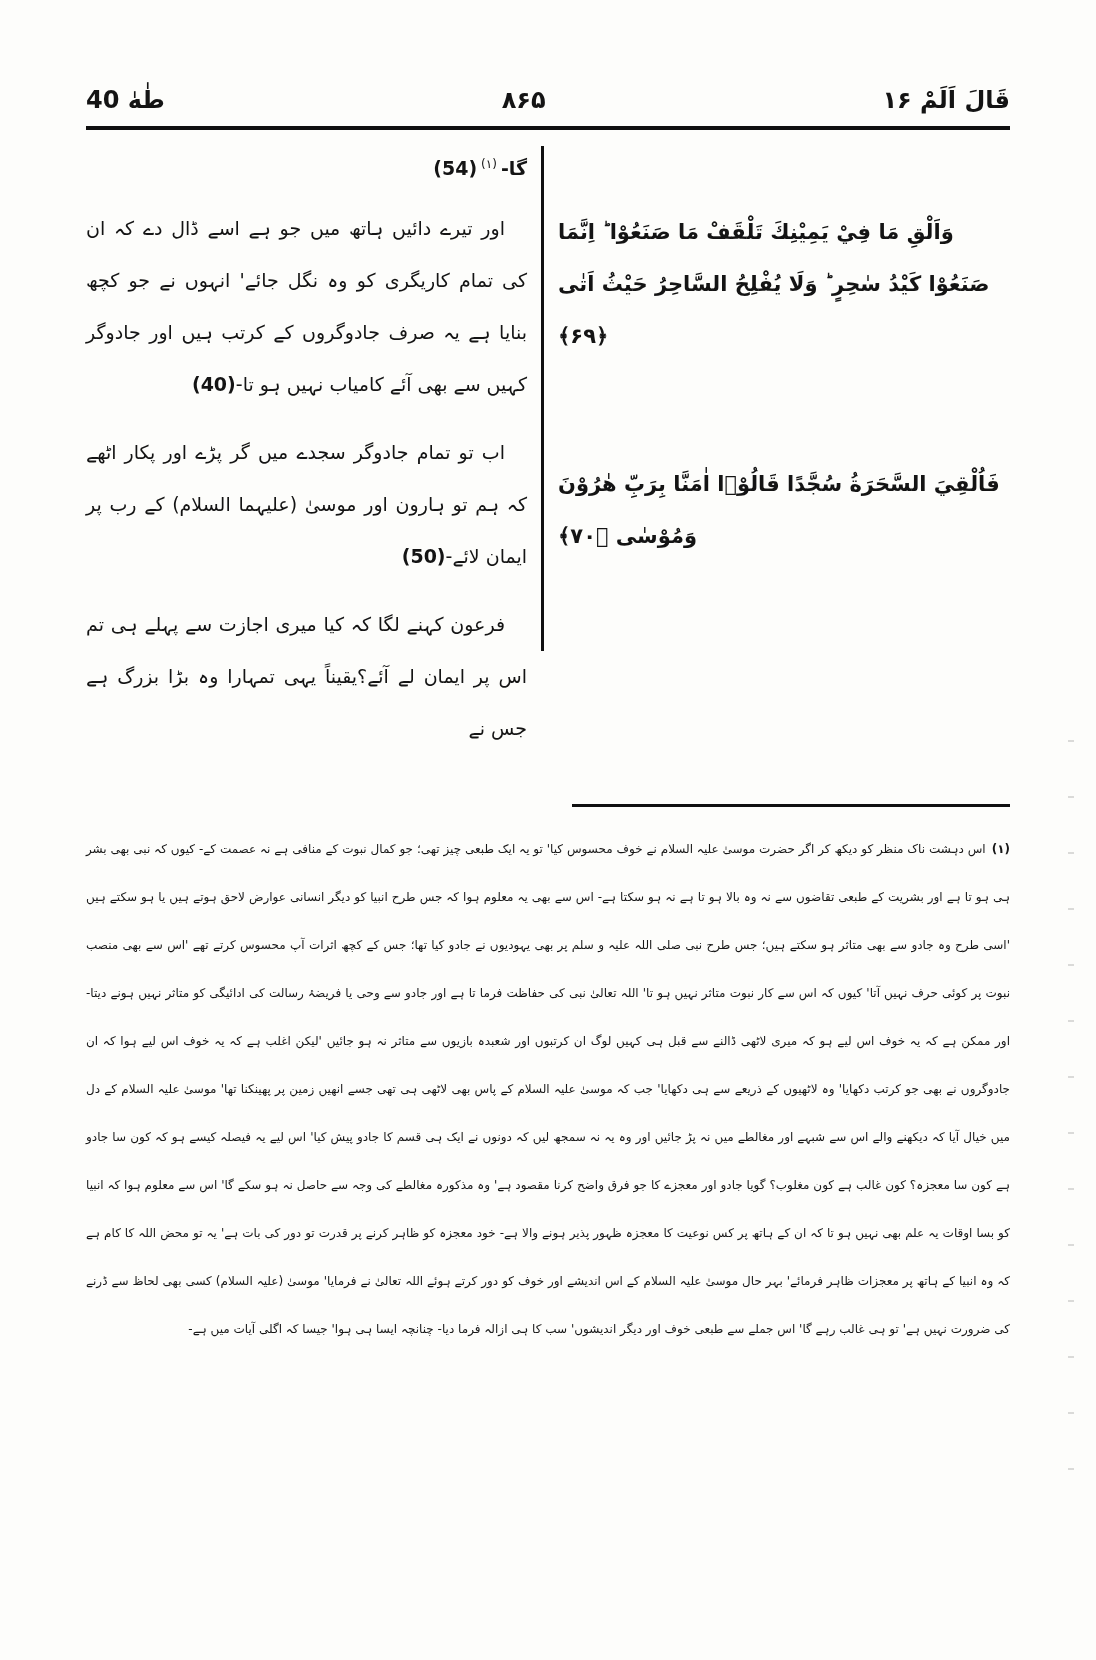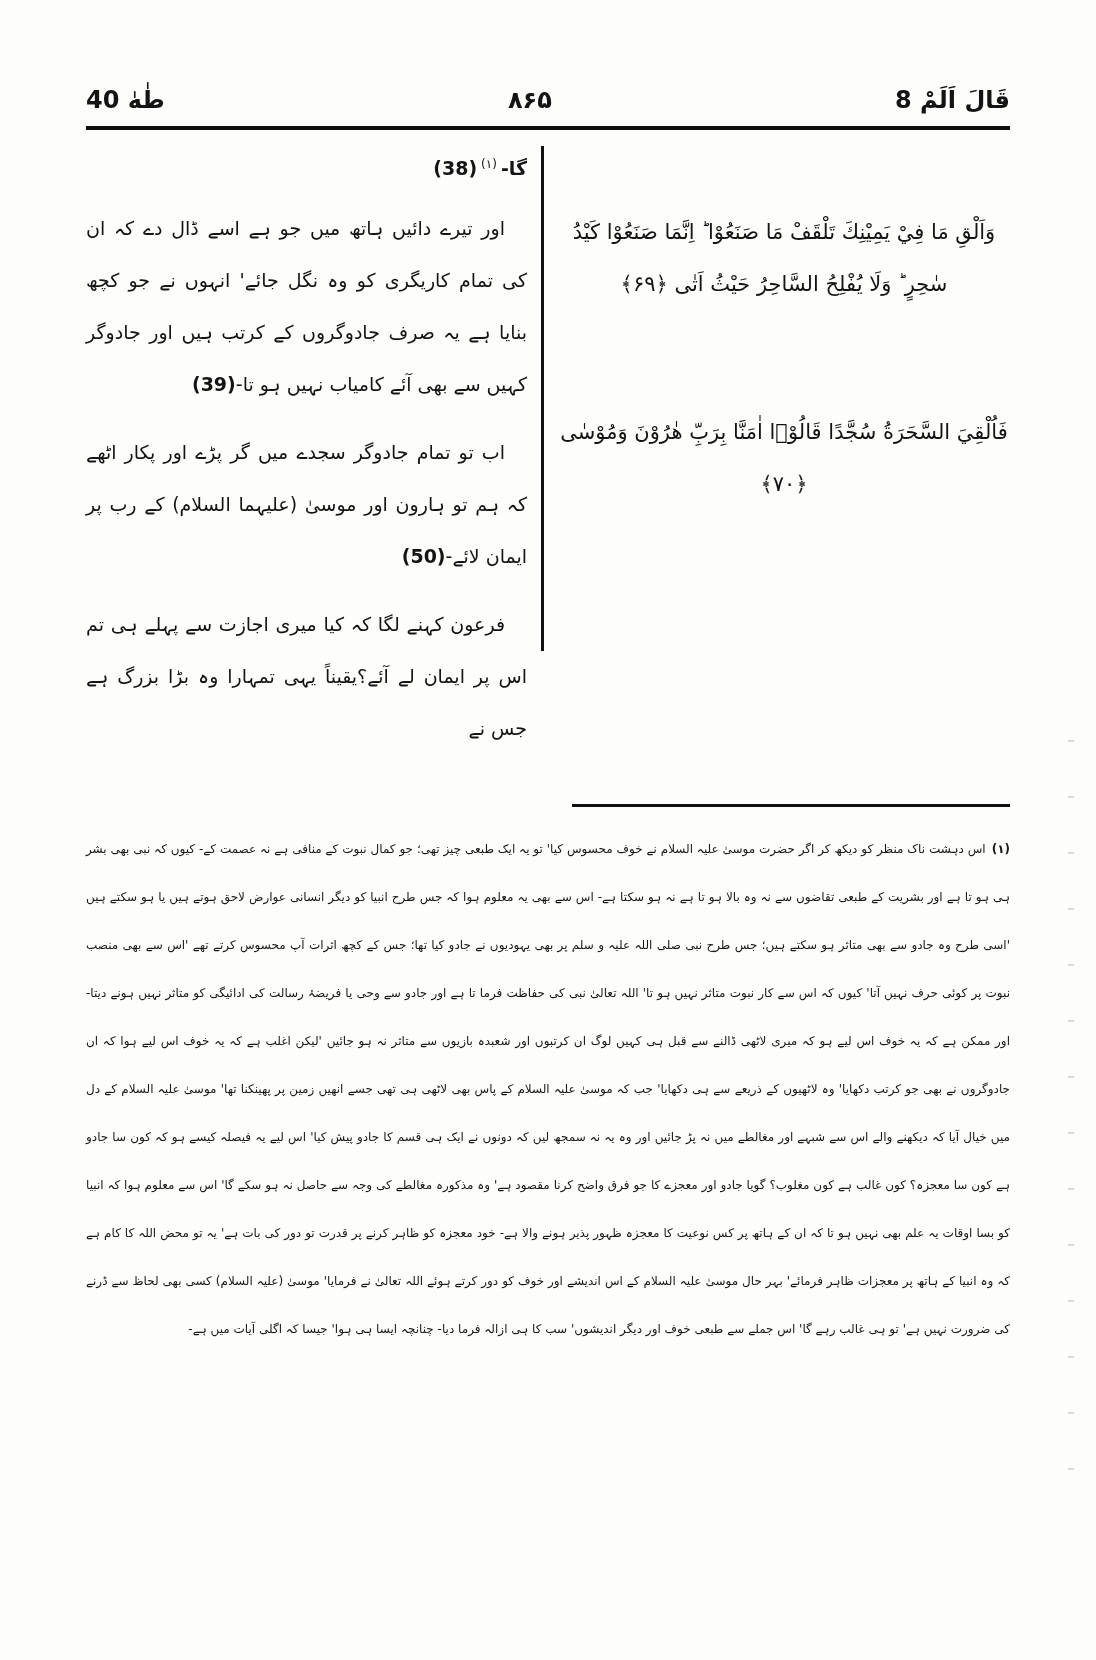--- a/index.html
+++ b/index.html
@@ -35,23 +35,23 @@
   .columns {
     display:flex;
     margin-top:14px;
     min-height:525px;
     align-items:stretch;
   }
   .quran-col {
     width:452px;
     padding-top:62px;
     font-size:21px;
-    font-weight:normal;
+    font-weight:bold;
     line-height:52px;
-    text-align:center;
+    text-align:left;
   }
   .quran-verse { letter-spacing:0.5px; }
   .verse-69 { margin-bottom:96px; }
   .verse-70 { margin-bottom:92px; }
   .col-divider {
     width:3px;
     background:#101010;
     margin:2px 14px 0 14px;
     height:505px;
     flex:none;
@@ -104,42 +104,42 @@
     background:repeating-linear-gradient(
       to bottom, rgba(60,60,60,.18) 0 2px, transparent 2px 56px);
   }
 </style>
 </head>
 <body>
 
 <div class="page">
 
   <header class="header">
-    <div class="h-right">قَالَ اَلَمْ 8</div>
+    <div class="h-right">قَالَ اَلَمْ ۱۶</div>
     <div class="h-center">۸۶۵</div>
     <div class="h-left">طٰهٰ 40</div>
   </header>
 
   <div class="header-rule"></div>
 
   <main class="columns">
 
     <section class="quran-col">
       <div class="quran-verse verse-69">وَاَلْقِ مَا فِيْ يَمِيْنِكَ تَلْقَفْ مَا صَنَعُوْا ؕ اِنَّمَا صَنَعُوْا كَيْدُ سٰحِرٍ ؕ وَلَا يُفْلِحُ السَّاحِرُ حَيْثُ اَتٰى ﴿۶۹﴾</div>
       <div class="quran-verse verse-70">فَاُلْقِيَ السَّحَرَةُ سُجَّدًا قَالُوْۤا اٰمَنَّا بِرَبِّ هٰرُوْنَ وَمُوْسٰى ﴿۷۰﴾</div>
     </section>
 
     <div class="col-divider"></div>
 
     <section class="trans-col">
       <p class="carry-line">
-        <span>گا-</span><sup>(۱)</sup><span class="verse-num">(38)</span>
+        <span>گا-</span><sup>(۱)</sup><span class="verse-num">(54)</span>
       </p>
       <p class="trans-para indent">
-        <span>اور تیرے دائیں ہاتھ میں جو ہے اسے ڈال دے کہ ان کی تمام کاریگری کو وہ نگل جائے' انہوں نے جو کچھ بنایا ہے یہ صرف جادوگروں کے کرتب ہیں اور جادوگر کہیں سے بھی آئے کامیاب نہیں ہو تا-</span><span class="verse-num">(39)</span>
+        <span>اور تیرے دائیں ہاتھ میں جو ہے اسے ڈال دے کہ ان کی تمام کاریگری کو وہ نگل جائے' انہوں نے جو کچھ بنایا ہے یہ صرف جادوگروں کے کرتب ہیں اور جادوگر کہیں سے بھی آئے کامیاب نہیں ہو تا-</span><span class="verse-num">(40)</span>
       </p>
       <p class="trans-para indent">
         <span>اب تو تمام جادوگر سجدے میں گر پڑے اور پکار اٹھے کہ ہم تو ہارون اور موسیٰ (علیہما السلام) کے رب پر ایمان لائے-</span><span class="verse-num">(50)</span>
       </p>
       <p class="trans-para indent">
         <span>فرعون کہنے لگا کہ کیا میری اجازت سے پہلے ہی تم اس پر ایمان لے آئے؟یقیناً یہی تمہارا وہ بڑا بزرگ ہے جس نے</span>
       </p>
     </section>
 
   </main>

